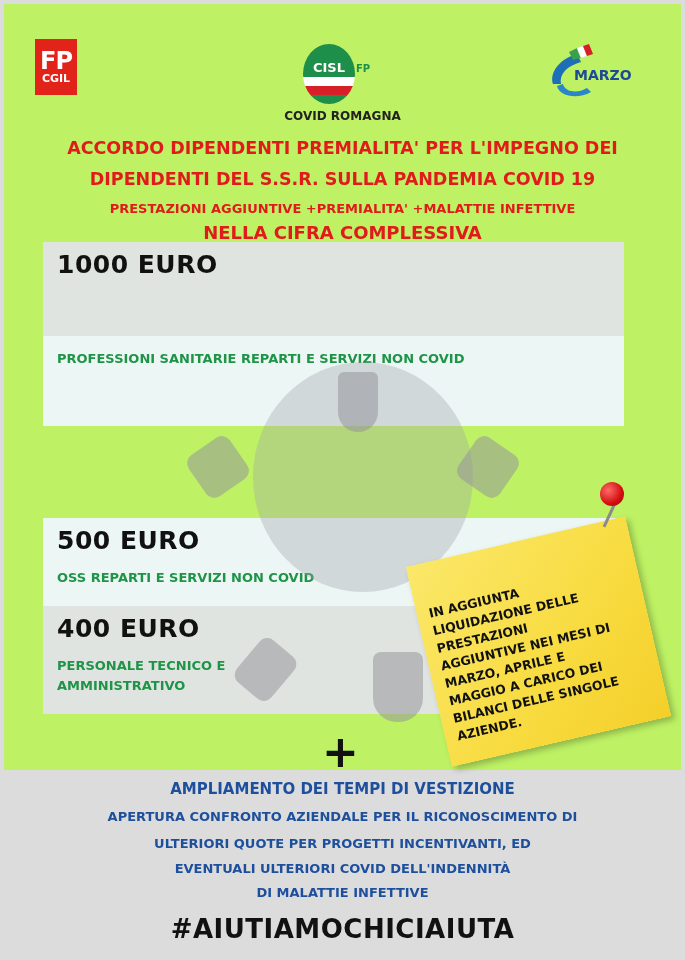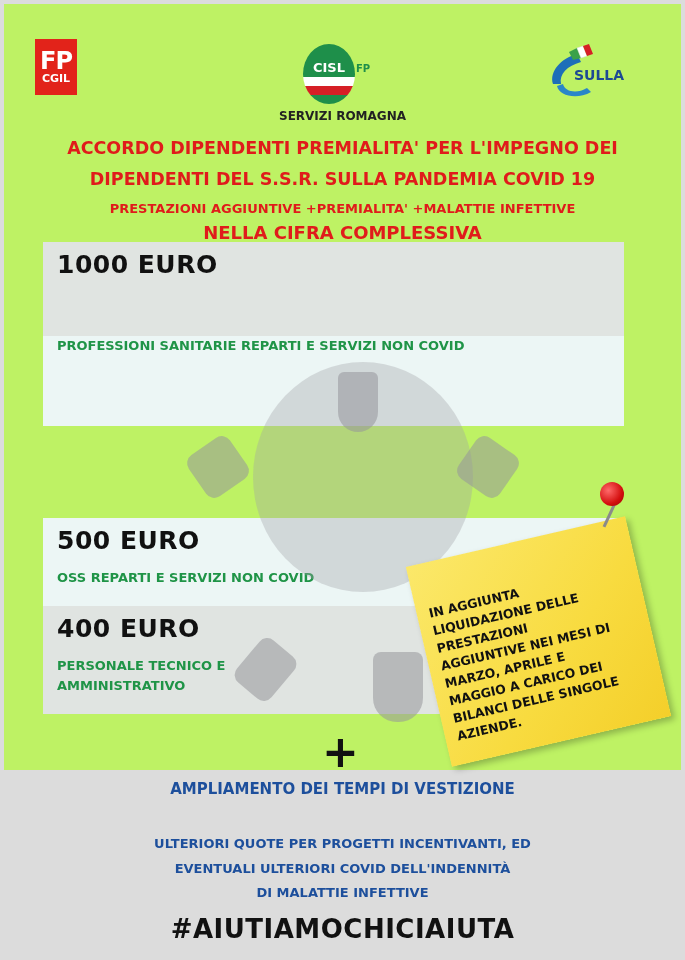--- a/index.html
+++ b/index.html
@@ -82,35 +82,35 @@
   </div>
   <span class="abs logo-cisl-fp">FP</span>
 
   <svg class="abs logo-uil" viewBox="0 0 52 58">
     <path d="M6 40 C2 28, 14 14, 30 10 L34 18 C20 22, 12 30, 14 40 Z" fill="#1d6fb8"></path>
     <path d="M22 8 L30 4 L34 14 L26 16 Z" fill="#3aa14a"></path>
     <path d="M30 4 L36 2 L40 12 L34 14 Z" fill="#ffffff" stroke="#ddd" stroke-width="0.5"></path>
     <path d="M36 2 L42 0 L46 10 L40 12 Z" fill="#d61f26"></path>
     <path d="M10 42 C12 52, 30 56, 44 48 L40 44 C30 50, 18 48, 16 40 Z" fill="#2a86c8"></path>
   </svg>
-  <span class="abs logo-uil-text">SULLA</span>
+  <span class="abs logo-uil-text">MARZO</span>
 
-  <div class="abs region">SERVIZI ROMAGNA</div>
+  <div class="abs region">COVID ROMAGNA</div>
 
   <div class="abs title l1">ACCORDO DIPENDENTI PREMIALITA'  PER L'IMPEGNO DEI</div>
   <div class="abs title l2">DIPENDENTI DEL S.S.R.  SULLA PANDEMIA COVID 19</div>
   <div class="abs title l3">PRESTAZIONI AGGIUNTIVE +PREMIALITA' +MALATTIE INFETTIVE</div>
   <div class="abs title l4">NELLA CIFRA COMPLESSIVA</div>
 
   <div class="abs panel">
     <div class="row grey" style="top:0; height:94px;">
       <div class="amount">1000 EURO</div>
     </div>
     <div class="row light" style="top:94px; height:90px;">
-      <div class="desc" style="">PROFESSIONI SANITARIE REPARTI E SERVIZI  NON COVID</div>
+      <div class="desc" style="margin-top:13px;">PROFESSIONI SANITARIE REPARTI E SERVIZI  NON COVID</div>
     </div>
     <div class="row light" style="top:276px; height:88px;">
       <div class="amount">500 EURO</div>
       <div class="desc" style="margin-top:12px;">OSS REPARTI E SERVIZI NON  COVID</div>
     </div>
     <div class="row grey" style="top:364px; height:108px; width:400px;">
       <div class="amount">400 EURO</div>
       <div class="desc" style="margin-top:12px;">PERSONALE TECNICO E</div>
       <div class="desc">AMMINISTRATIVO</div>
     </div>
@@ -133,18 +133,19 @@
 MAGGIO A CARICO DEI
 BILANCI DELLE SINGOLE
 AZIENDE.</div>
   </div>
   <div class="abs pin-needle"></div>
   <div class="abs pin-head"></div>
 
   <div class="abs plus">+</div>
 
   <div class="abs blue b1">AMPLIAMENTO DEI TEMPI DI VESTIZIONE</div>
+  <div class="abs blue b2">APERTURA CONFRONTO AZIENDALE PER IL RICONOSCIMENTO DI</div>
   <div class="abs blue b3">ULTERIORI QUOTE PER PROGETTI INCENTIVANTI,  ED</div>
   <div class="abs blue b4">EVENTUALI ULTERIORI COVID DELL'INDENNITÀ</div>
   <div class="abs hashtag">#AIUTIAMOCHICIAIUTA</div>
 
   <div class="abs blue b5">DI MALATTIE INFETTIVE</div>
 </div>
 
 </body></html>

